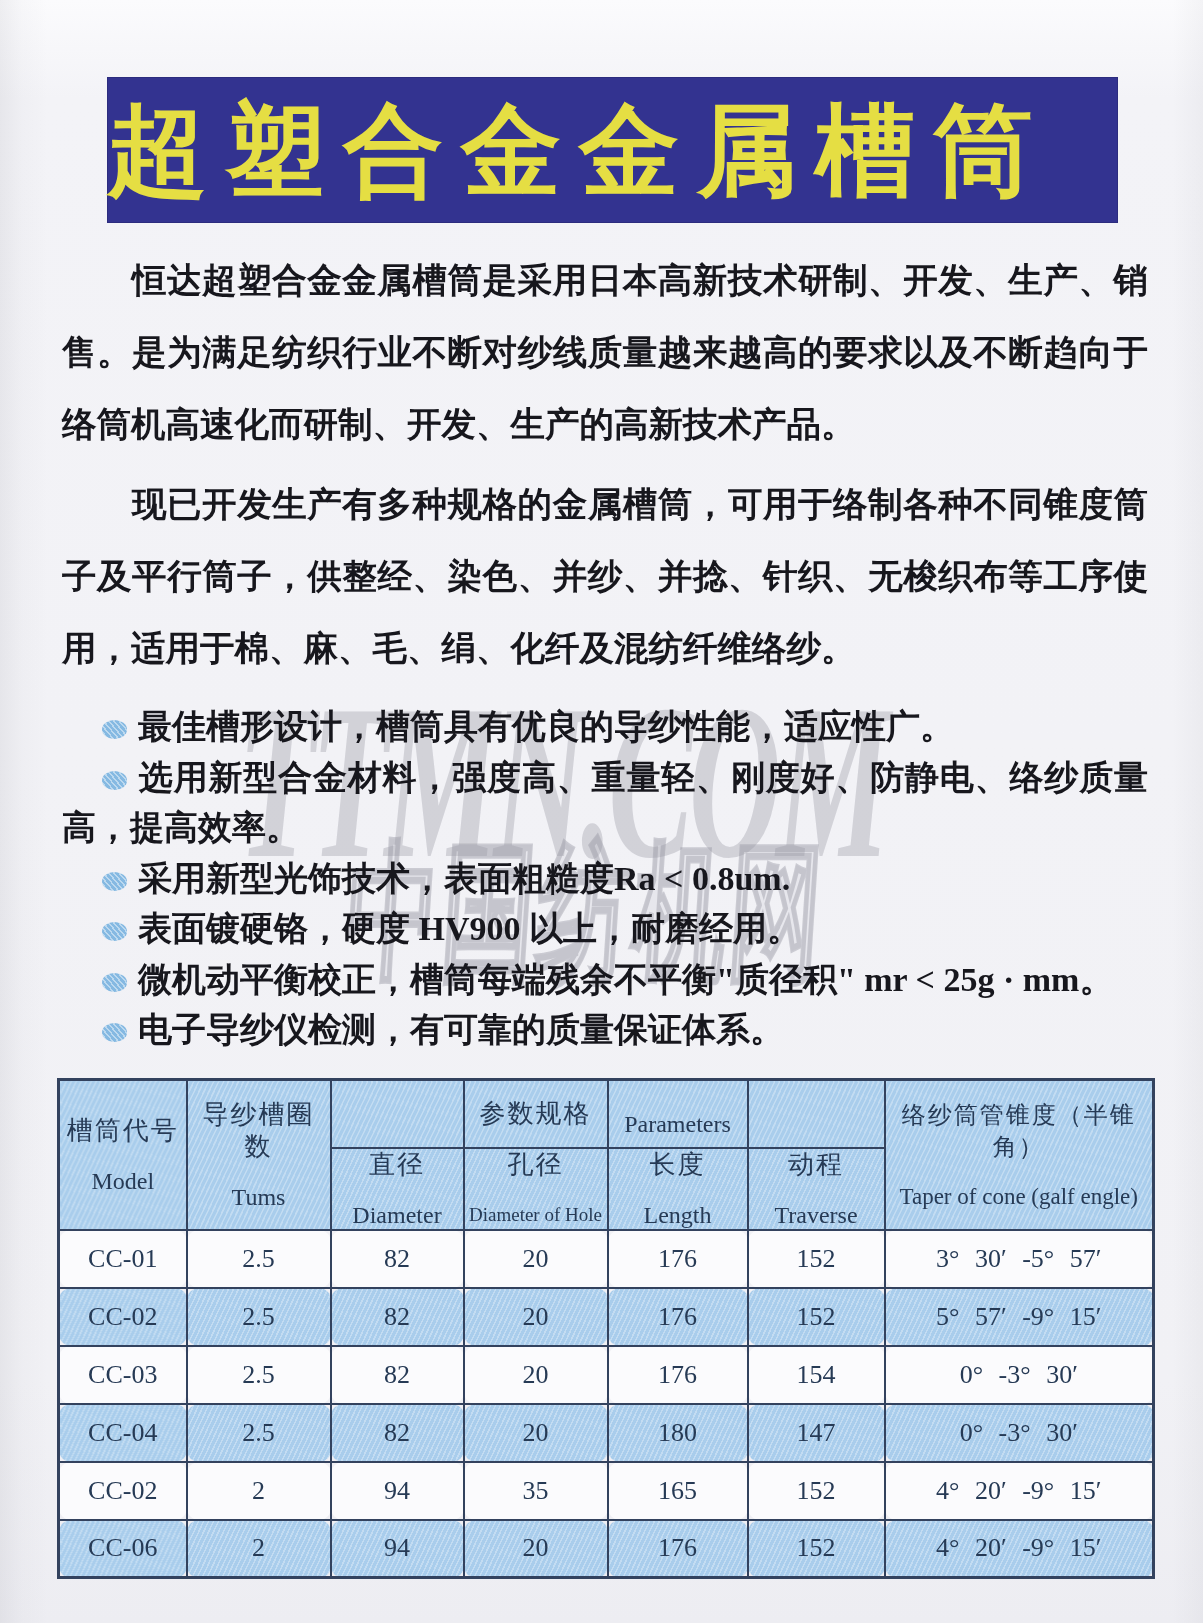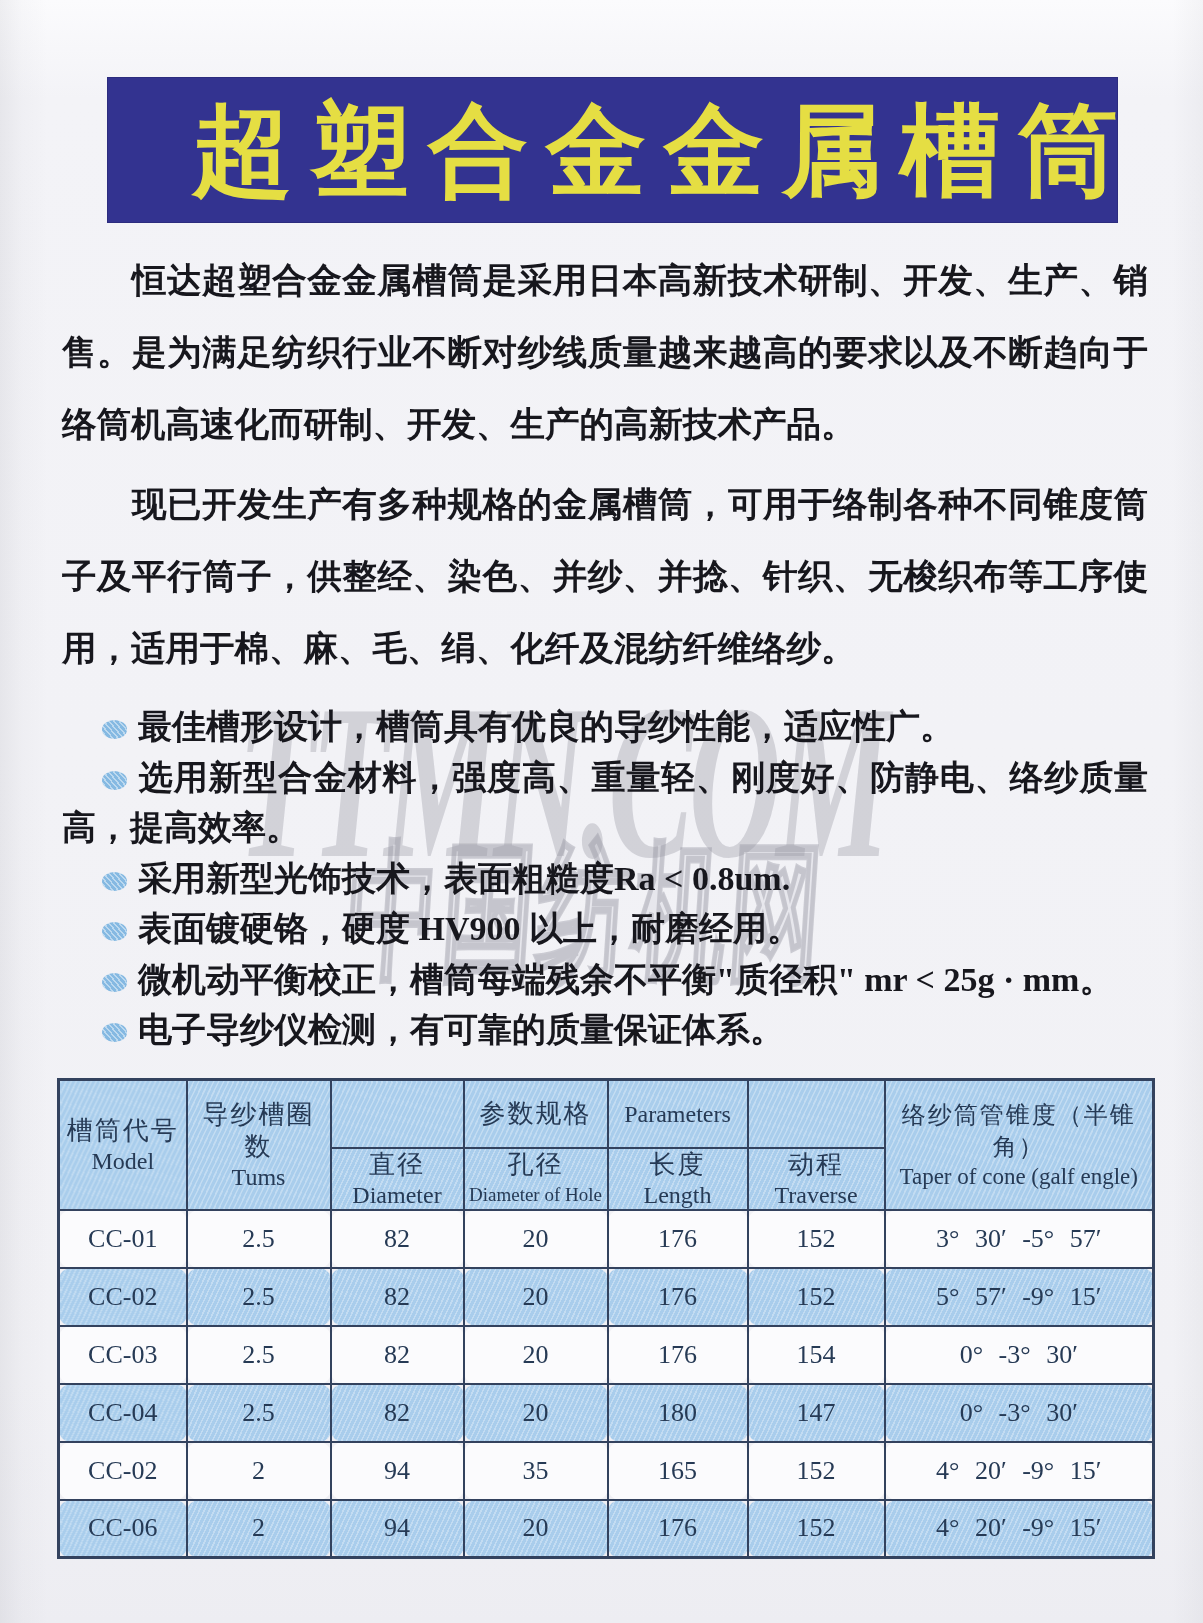--- a/index.html
+++ b/index.html
@@ -10,21 +10,21 @@
     font-family:"Liberation Serif","DejaVu Serif",serif;
   }
   .page::before{ 
     content:""; position:absolute; inset:0; pointer-events:none;
     background:linear-gradient(90deg,rgba(120,120,130,0.10) 0,rgba(120,120,130,0.03) 22px,rgba(0,0,0,0) 48px),
                linear-gradient(270deg,rgba(120,120,130,0.06) 0,rgba(0,0,0,0) 30px);
   }
   
   .banner{
     position:absolute; left:107px; top:77px; width:1011px; height:146px;
-    background:#333390; display:flex; align-items:center; justify-content:flex-end;
+    background:#333390; display:flex; align-items:center; justify-content:flex-start;
     box-shadow:0 0 0 1px #2c2c7e inset;
   }
   .banner-text{
     font-family:"Liberation Sans","DejaVu Sans",sans-serif;
     font-weight:900; font-size:100px; line-height:1;
     color:#e5de43; letter-spacing:18px; white-space:nowrap; margin-right:-18px;
   }
   
   .content{ position:absolute; left:62px; top:244px; width:1086px; color:#17171d; }
   .para{
@@ -65,21 +65,21 @@
   .spec-table th,.spec-table td{ border:2px solid #33425e; padding:0 4px; font-weight:400; }
   .blue{
     background-color:#a9cdec;
     background-image:repeating-linear-gradient(115deg,rgba(255,255,255,0.30) 0 1.5px,rgba(0,0,0,0) 1.5px 4.5px);
   }
   .white{ background:#fbfbfd; }
   tr.h1 th{ height:68px; }
   tr.h2 th{ height:58px; }
   tr.dr td{ height:58px; font-size:26px;border-radius:12px; }
   .zh{ display:block; font-size:26px; line-height:32px; letter-spacing:2px; }
-  .en{ display:block; font-size:24px; line-height:28px; letter-spacing:0; }
+  .en{ display:block; font-size:24px; line-height:28px; letter-spacing:0;margin-top:20px; }
   .en-small{ font-size:19px;text-align:center; }
   .taper-head .zh{ font-size:24px; }
   .taper-head .en{ font-size:23px; }
   td.taper{ word-spacing:9px; }
 </style>
 </head>
 <body>
 
 <div class="page">
 

